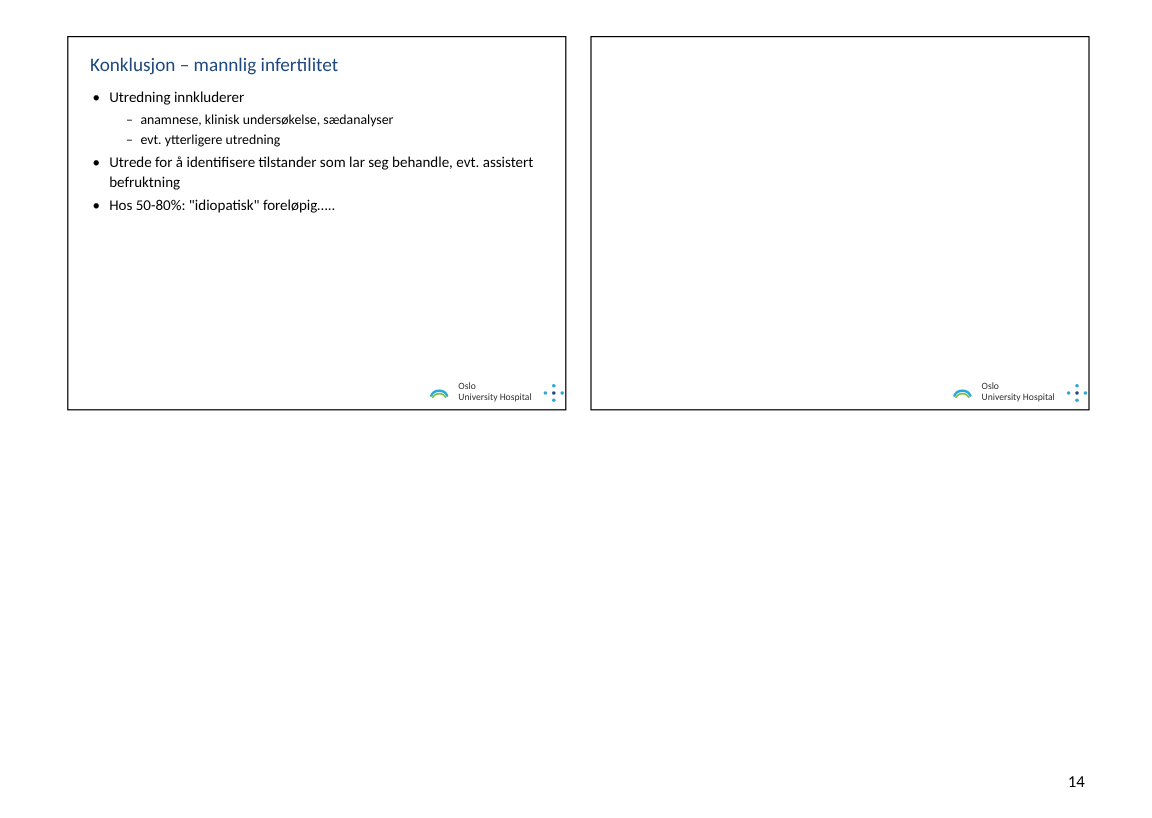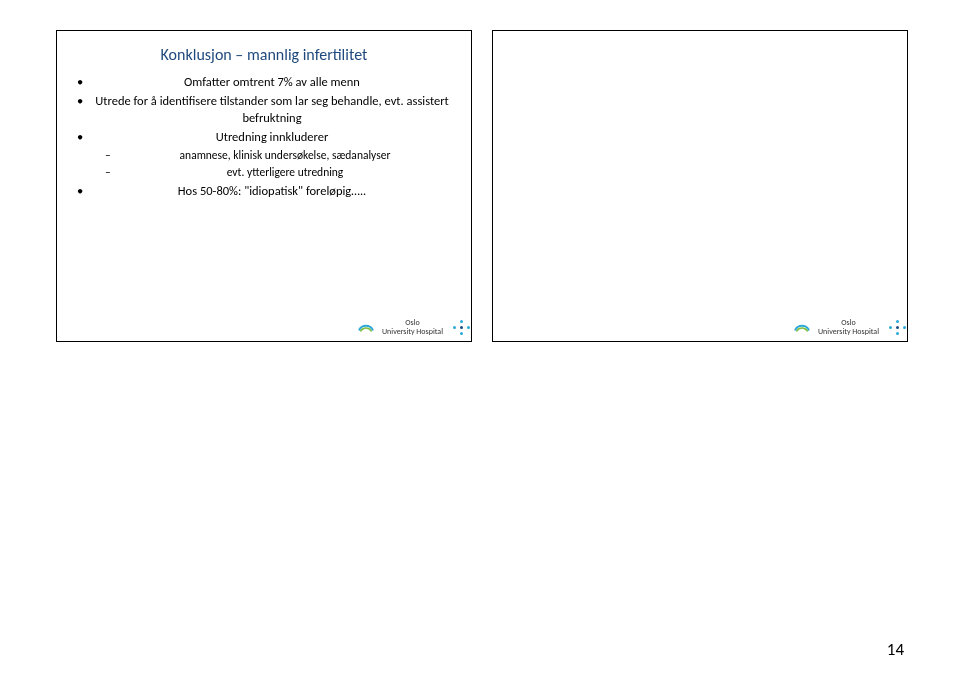--- a/index.html
+++ b/index.html
@@ -4,21 +4,20 @@
 <style>
   * { box-sizing: border-box; margin: 0; padding: 0; }
   html, body { width: 960px; height: 682px; background: #fff; font-family: "Calibri", "Segoe UI", Arial, sans-serif; color: #000; }
   .page { position: relative; width: 960px; height: 682px; }
   .slide {
     position: absolute;
     border: 1px solid #000;
     background: #fff;
     width: 416px;
     height: 312px;
-    text-align: center;
   }
   .slide-left  { left: 56px;  top: 30px; }
   .slide-right { left: 492px; top: 30px; }
   .slide-inner { padding: 14px 18px 0 18px; }
   .title {
     color: #1f497d;
     font-size: 16px;
     font-weight: 400;
     margin-bottom: 10px;
   }
@@ -69,44 +68,41 @@
   .dots {
     width: 18px; height: 14px; position: relative; margin-left: 2px;
   }
   .dots i {
     position: absolute; width: 3px; height: 3px; border-radius: 50%;
   }
   .page-num {
     position: absolute;
     right: 56px;
     bottom: 22px;
-    font-size: 17px;
+    font-size: 14px;
   }
 </style>
 </head>
 <body>
 
 <div class="page">
 
   <div class="slide slide-left">
     <div class="slide-inner">
       <div class="title">Konklusjon – mannlig infertilitet</div>
       <ul class="bullets">
         <li>
-          <span>Omfatter omtrent 7% av alle menn</span>
-        </li>
-        <li>
-          <span>Utrede for å identifisere tilstander som lar seg behandle, evt. assistert befruktning</span>
-        </li>
-        <li>
           <span>Utredning innkluderer</span>
           <ul class="sub">
             <li>anamnese, klinisk undersøkelse, sædanalyser</li>
             <li>evt. ytterligere utredning</li>
           </ul>
+        </li>
+        <li>
+          <span>Utrede for å identifisere tilstander som lar seg behandle, evt. assistert befruktning</span>
         </li>
         <li>
           <span>Hos 50-80%: "idiopatisk" foreløpig…..</span>
         </li>
       </ul>
     </div>
     <div class="footer">
       <span class="logo-swoosh">
         <svg viewBox="0 0 24 20" width="16" height="14">
           <path d="M2 14 C 6 6, 18 6, 22 14" stroke="#2aa8d8" stroke-width="3" fill="none" stroke-linecap="round"></path>

